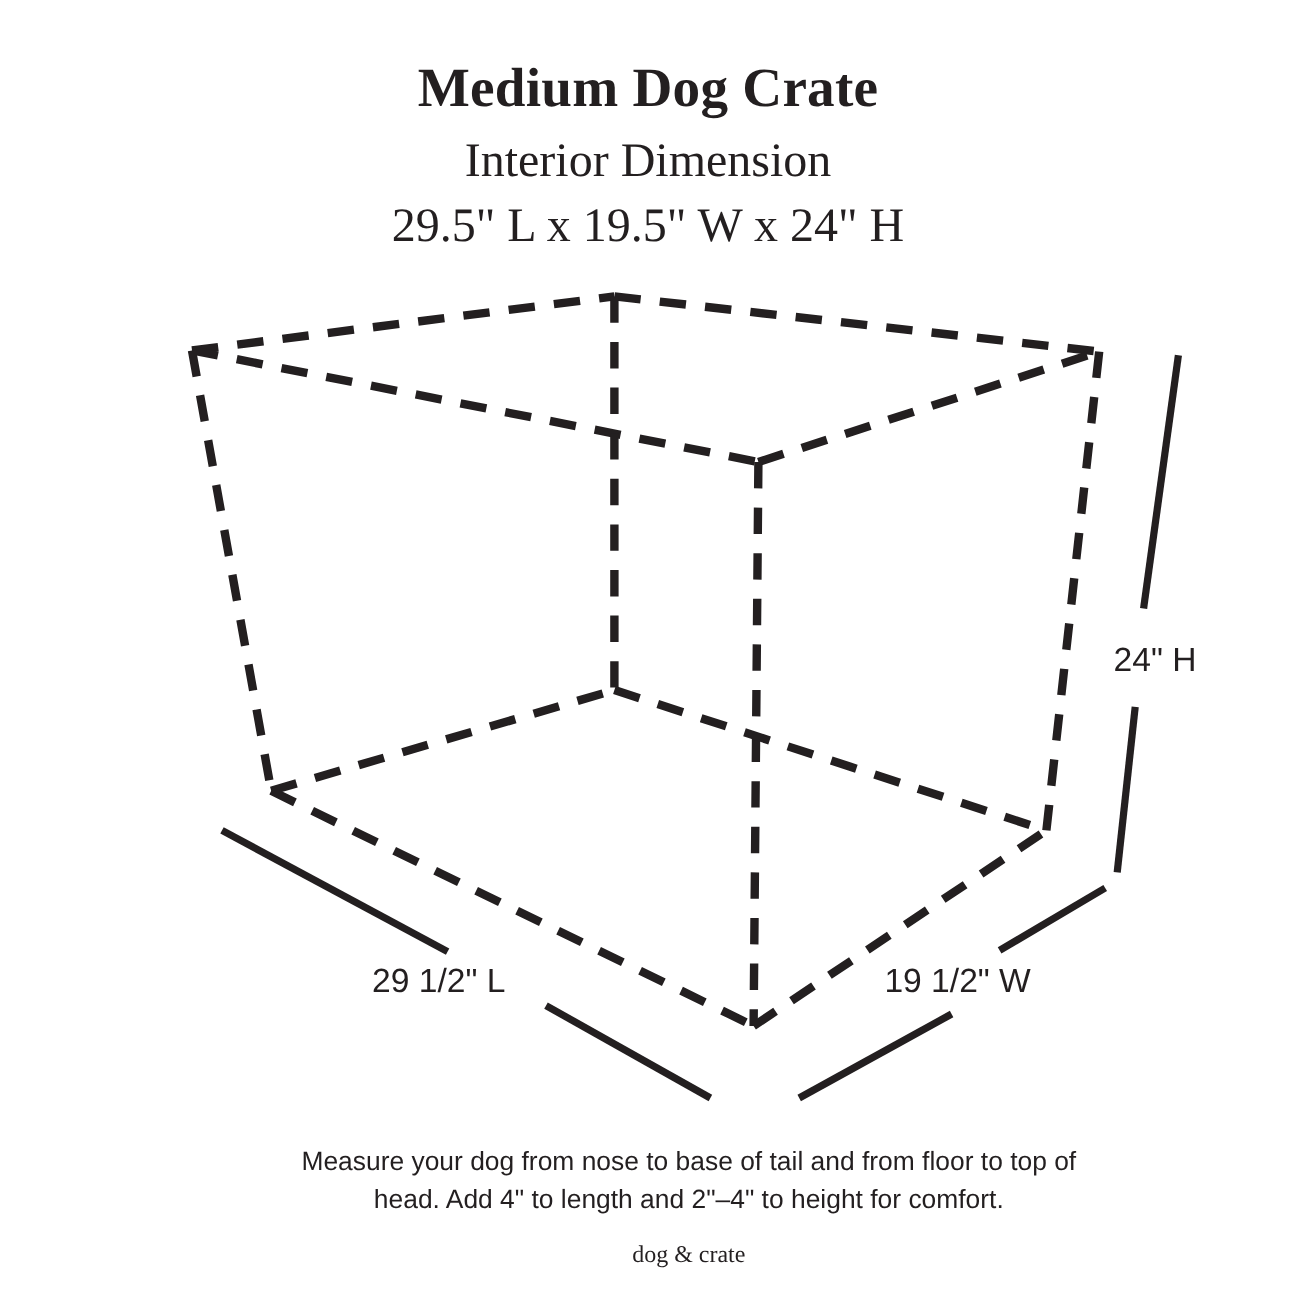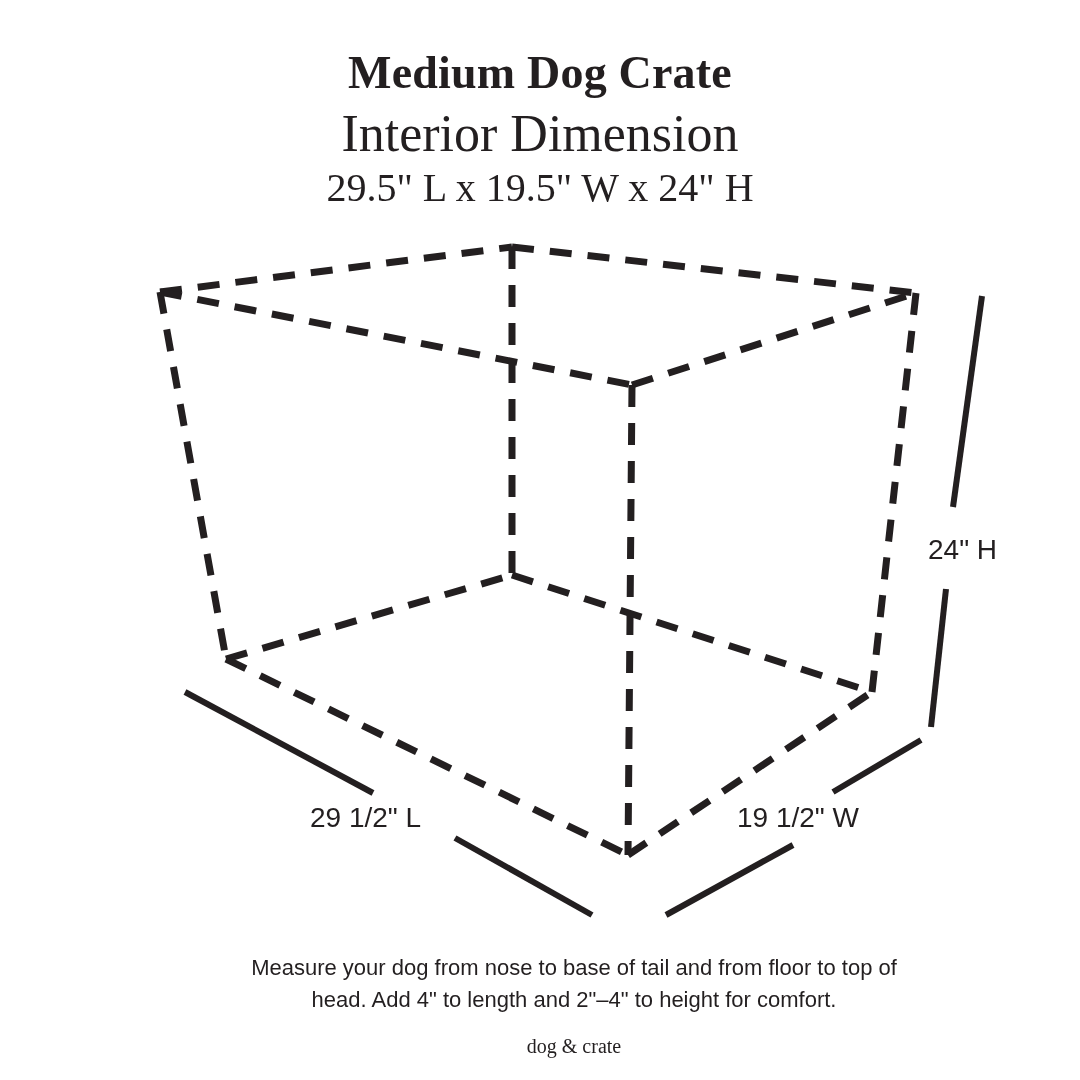--- a/index.html
+++ b/index.html
@@ -33,21 +33,21 @@
     font-weight: bold;
     font-size: 46px;
     line-height: 58px;
     letter-spacing: 0.2px;
     color: #231f20;
     margin: 0;
   }
   .subtitle {
     font-family: "Liberation Serif", serif;
     font-weight: normal;
-    font-size: 52px;
+    font-size: 40px;
     line-height: 52px;
     color: #231f20;
     margin: 6px 0 0 0;
   }
   .dims {
     font-family: "Liberation Serif", serif;
     font-weight: normal;
     font-size: 40px;
     line-height: 52px;
     color: #231f20;

